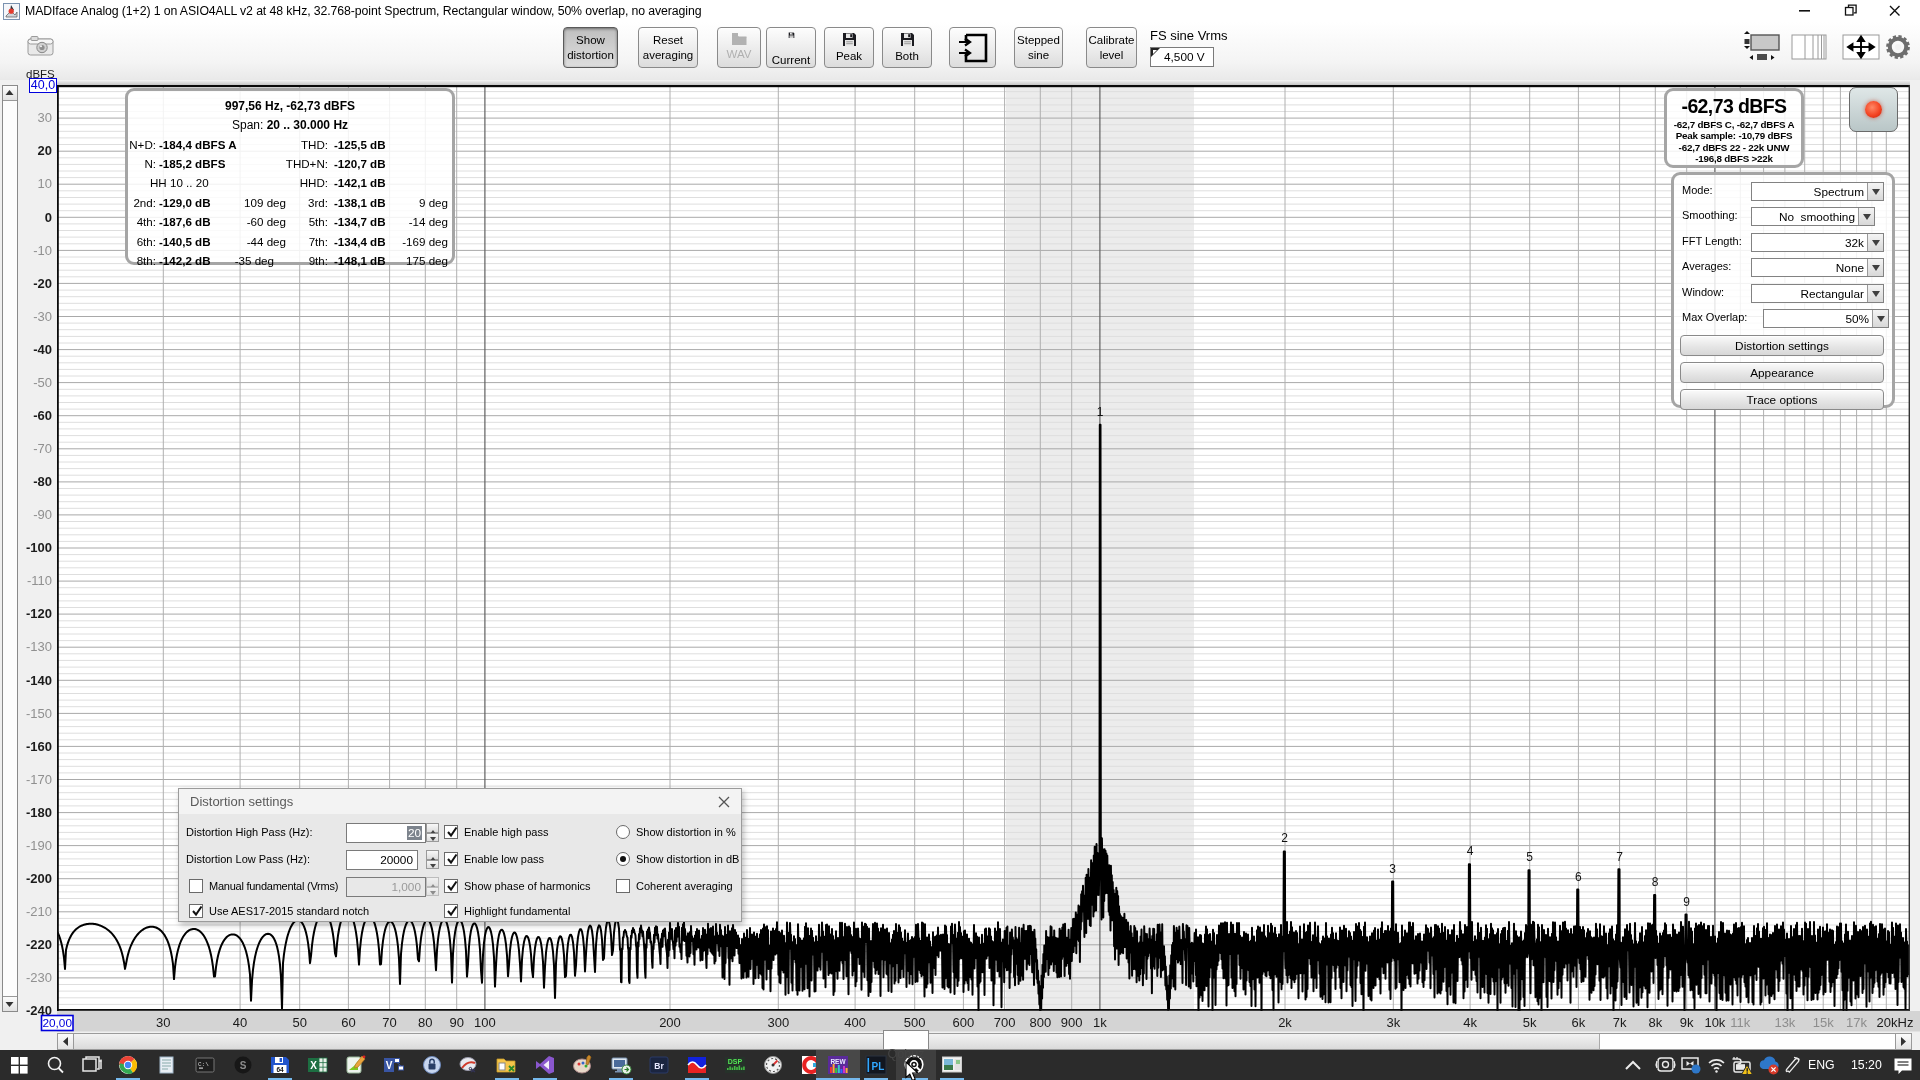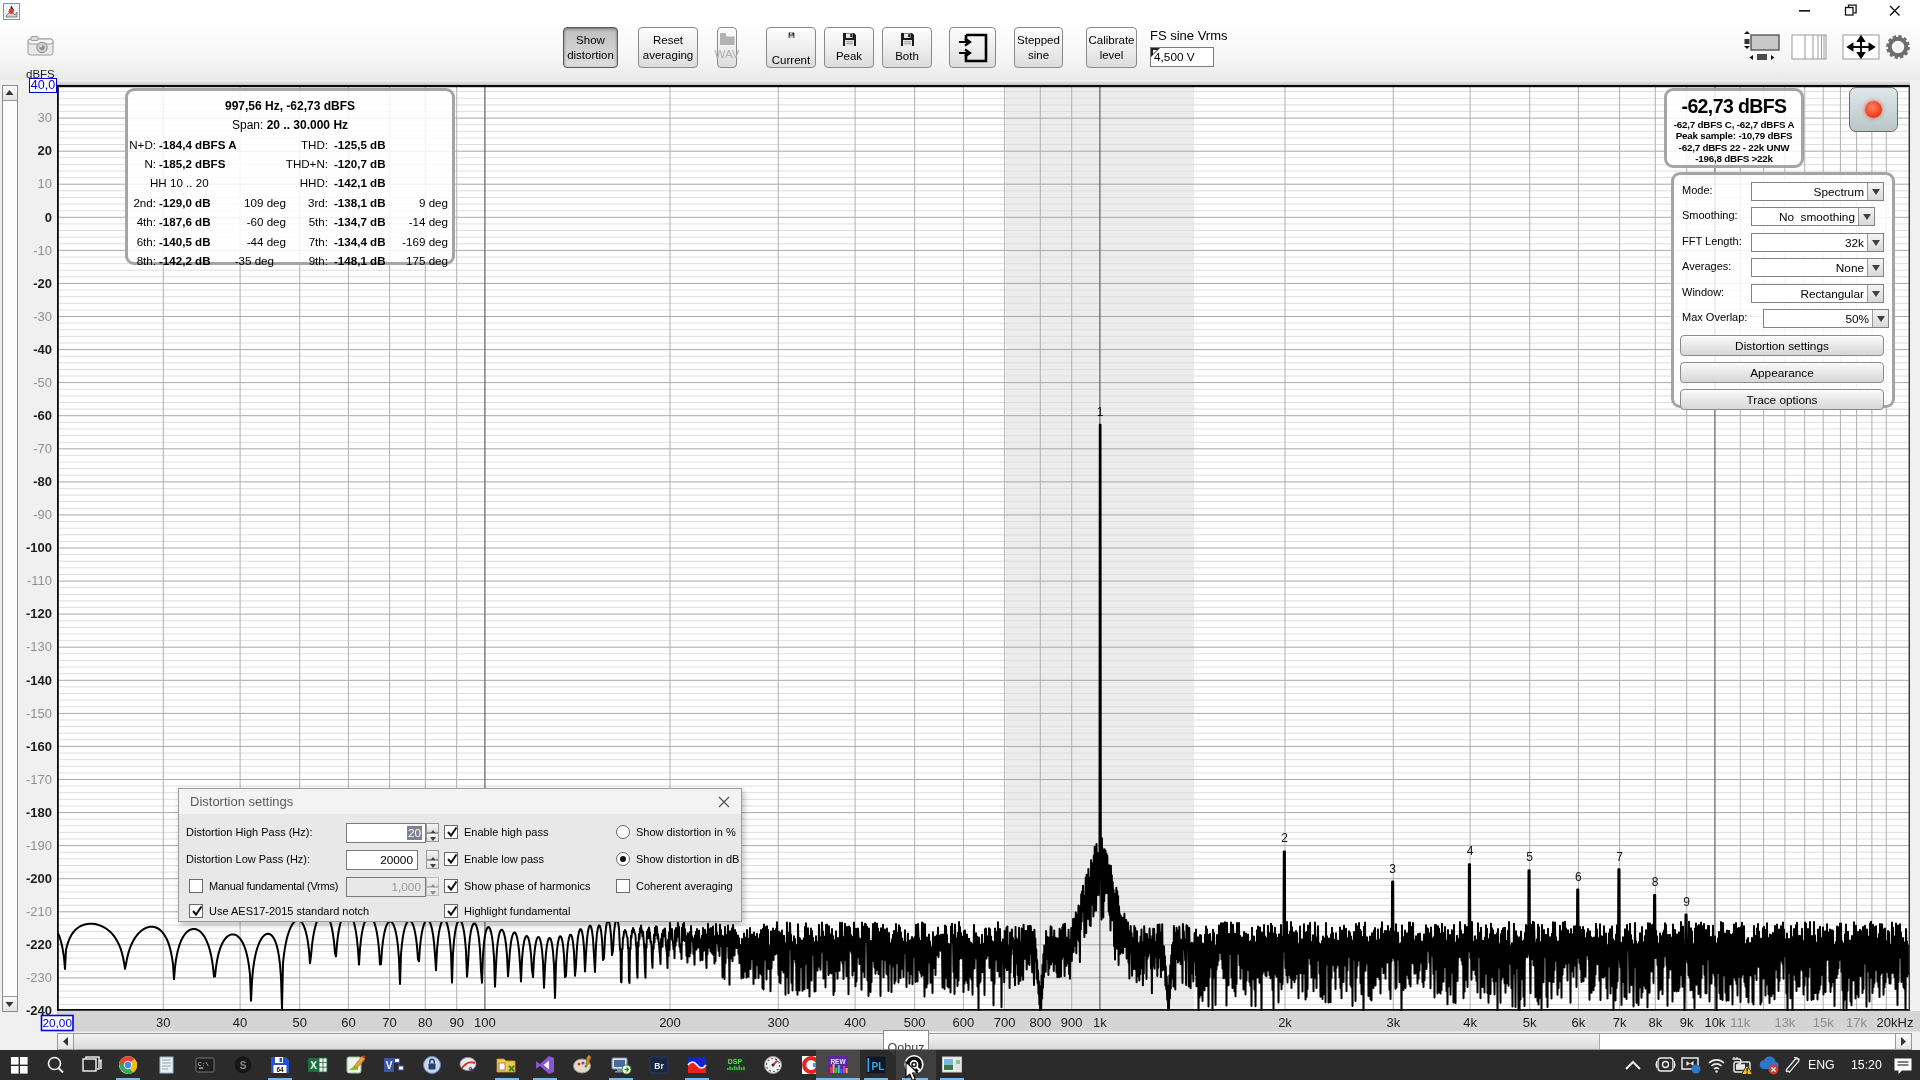--- a/index.html
+++ b/index.html
@@ -293,39 +293,40 @@
     <rect x="41.5" y="1015.5" width="31.5" height="15" fill="#fff" stroke="#0000dd" stroke-width="1.6"></rect>
     <text x="57.2" y="1027" font-size="11.8" fill="#0000dd" text-anchor="middle">20,00</text>
   </svg>
 <div id="titlebar">
     <svg class="abs" style="left:3px;top:3px" width="17" height="17">
       <rect x="0.5" y="0.5" width="16" height="16" fill="#f4f6fa" stroke="#7a92b0"></rect>
       <path d="M3 13 L8 8 L12 12 L14 9 L14 14 L3 14 Z" fill="#cfd4da" stroke="#555" stroke-width="0.7"></path>
       <path d="M8 2 L11 7 L7 9 Z" fill="#2a3138"></path>
       <circle cx="8.2" cy="8.2" r="2.6" fill="#e23b2e"></circle>
     </svg>
+    <div class="ttl">MADIface Analog (1+2) 1 on ASIO4ALL v2 at 48 kHz, 32.768-point Spectrum, Rectangular window, 50% overlap, no averaging</div>
     <svg class="abs" style="left:1790px;top:0" width="130" height="22">
       <rect x="9" y="10" width="11" height="1.6" fill="#111"></rect>
       <rect x="55.5" y="7.5" width="7.5" height="7.5" fill="none" stroke="#111" stroke-width="1.3"></rect>
       <path d="M58.5 7.5 v-2.3 h7.6 v7.6 h-2.3" fill="none" stroke="#111" stroke-width="1.3"></path>
       <path d="M100 6 l9.5 9.5 M109.5 6 l-9.5 9.5" stroke="#111" stroke-width="1.4"></path>
     </svg>
   </div>
 <div id="toolbar">
     <svg class="abs" style="left:27px;top:13px" width="28" height="22">
       <rect x="1" y="4" width="25" height="16" rx="2.5" fill="#e9e9e9" stroke="#9a9a9a"></rect>
       <rect x="1" y="4" width="25" height="5" rx="2.5" fill="#f6f6f6" stroke="#9a9a9a"></rect>
       <rect x="4" y="1.5" width="7" height="4" rx="1" fill="#dcdcdc" stroke="#9a9a9a"></rect>
       <circle cx="15" cy="12.5" r="5.2" fill="#d0d0d0" stroke="#888"></circle>
       <circle cx="15" cy="12.5" r="2.6" fill="#8f8f8f"></circle>
       <circle cx="14" cy="11.3" r="1" fill="#f4f4f4"></circle>
     </svg>
     <div class="tbtn pressed" style="left:563px;top:5px;width:55px;height:41px">Show<br>distortion</div>
     <div class="tbtn " style="left:638px;top:5px;width:60px;height:41px">Reset<br>averaging</div>
-    <div class="tbtn icn dis" style="left:717px;top:5px;width:20px;height:41px">
+    <div class="tbtn icn dis" style="left:717px;top:5px;width:44px;height:41px">
       <svg width="17" height="14" viewBox="0 0 17 14">
         <path d="M1 3 h5 l1.5 2 h8 v8 h-14.5 Z" fill="#b2b2b2"></path>
         <path d="M1 3 h5 l1.5 2 h8" fill="none" stroke="#b0b0b0"></path>
         <rect x="1" y="1" width="6" height="2.5" fill="#b2b2b2"></rect>
       </svg>
       <div style="margin-top:1px">WAV</div>
     </div>
     <div class="tbtn icn" style="left:766px;top:5px;width:50px;height:41px">
       <svg width="15" height="15" viewBox="0 0 15 15">
         <path d="M1 1 h11 l2 2 v11 h-13 Z" fill="#1b1b20"></path>
@@ -366,21 +367,21 @@
       </svg>
     </div>
     <div class="tbtn " style="left:1014px;top:5px;width:49px;height:41px">Stepped<br>sine</div>
     <div class="tbtn " style="left:1086px;top:5px;width:51px;height:41px">Calibrate<br>level</div>
     <div class="lbl" style="left:1150px;top:6px;font-size:13px">FS sine Vrms</div>
     <div class="inp" style="left:1150px;top:25px;width:64px;height:20px">
       <svg class="abs" style="left:0;top:0" width="9" height="9">
         <path d="M0 0 h9 L0 9 Z" fill="#222"></path>
         <path d="M2 2 h4 L2 6 Z" fill="#fff"></path>
       </svg>
-      <div style="margin:2px 0 0 3px">4,500 V</div>
+      <div style="margin:2px 0 0 13px">4,500 V</div>
     </div>
     <svg class="abs" style="left:1740px;top:8px" width="172" height="40">
       <rect x="11" y="5" width="28" height="15" fill="#c8c8c8" stroke="#555" stroke-width="1.4"></rect>
       <path d="M4 4 l3 -3 3 3 Z" fill="#111"></path>
       <rect x="4.5" y="9" width="5" height="5" fill="#333"></rect>
       <path d="M4 16 l3 3 3 -3 Z" fill="#111"></path>
       <path d="M13 25 l-3.5 2.5 3.5 2.5 Z" fill="#111"></path>
       <rect x="17" y="24" width="10" height="6" fill="#4a4a4a"></rect>
       <path d="M31 25 l3.5 2.5 -3.5 2.5 Z" fill="#111"></path>
       <rect x="52" y="5" width="34" height="24" fill="#fff" stroke="#999"></rect>
@@ -567,21 +568,21 @@
   </div>
 <div class="abs" style="left:57px;top:1033px;width:1855px;height:17px;background:#fff;border:1px solid #9a9a9a">
     <div class="abs" style="left:0;top:0;width:16px;height:15px;background:linear-gradient(#fbfbfb,#e4e4e4);border-right:1px solid #999"><svg width="15" height="15">
         <path d="M10 3 l-5 4.5 5 4.5 Z" fill="#333"></path>
       </svg></div>
     <div class="abs" style="left:16px;top:0;width:1526px;height:15px;background:linear-gradient(#f2f2f2,#dadada);border-right:1px solid #aaa"></div>
     <div class="abs" style="right:0;top:0;width:16px;height:15px;background:linear-gradient(#fbfbfb,#e4e4e4);border-left:1px solid #999"><svg width="15" height="15">
         <path d="M5 3 l5 4.5 -5 4.5 Z" fill="#333"></path>
       </svg></div>
   </div>
-<div class="abs" style="left:883px;top:1030px;width:46px;height:20px;background:#fff;border:1px solid #8a8a8a;font-size:12.5px;color:#444;text-align:center;padding-top:10px;z-index:30">Qobuz</div>
+<div class="abs" style="left:883px;top:1030px;width:46px;height:20px;background:#fff;border:1px solid #8a8a8a;font-size:12.5px;color:#444;text-align:center;padding-top:16px;z-index:30">Qobuz</div>
 <div id="taskbar">
     <div class="tic" style="left:8px"><svg width="24" height="22" viewBox="0 0 24 22">
         <rect x="3" y="3" width="7.6" height="7.6" fill="#fff"></rect>
         <rect x="12" y="3" width="7.6" height="7.6" fill="#fff"></rect>
         <rect x="3" y="12" width="7.6" height="7.6" fill="#fff"></rect>
         <rect x="12" y="12" width="7.6" height="7.6" fill="#fff"></rect>
       </svg></div>
     <div class="tic" style="left:44px"><svg width="24" height="22" viewBox="0 0 24 22">
         <circle cx="10.5" cy="9.5" r="6" fill="none" stroke="#f2f2f2" stroke-width="1.6"></circle>
         <line x1="14.5" y1="14" x2="19" y2="18.5" stroke="#f2f2f2" stroke-width="1.8"></line>

